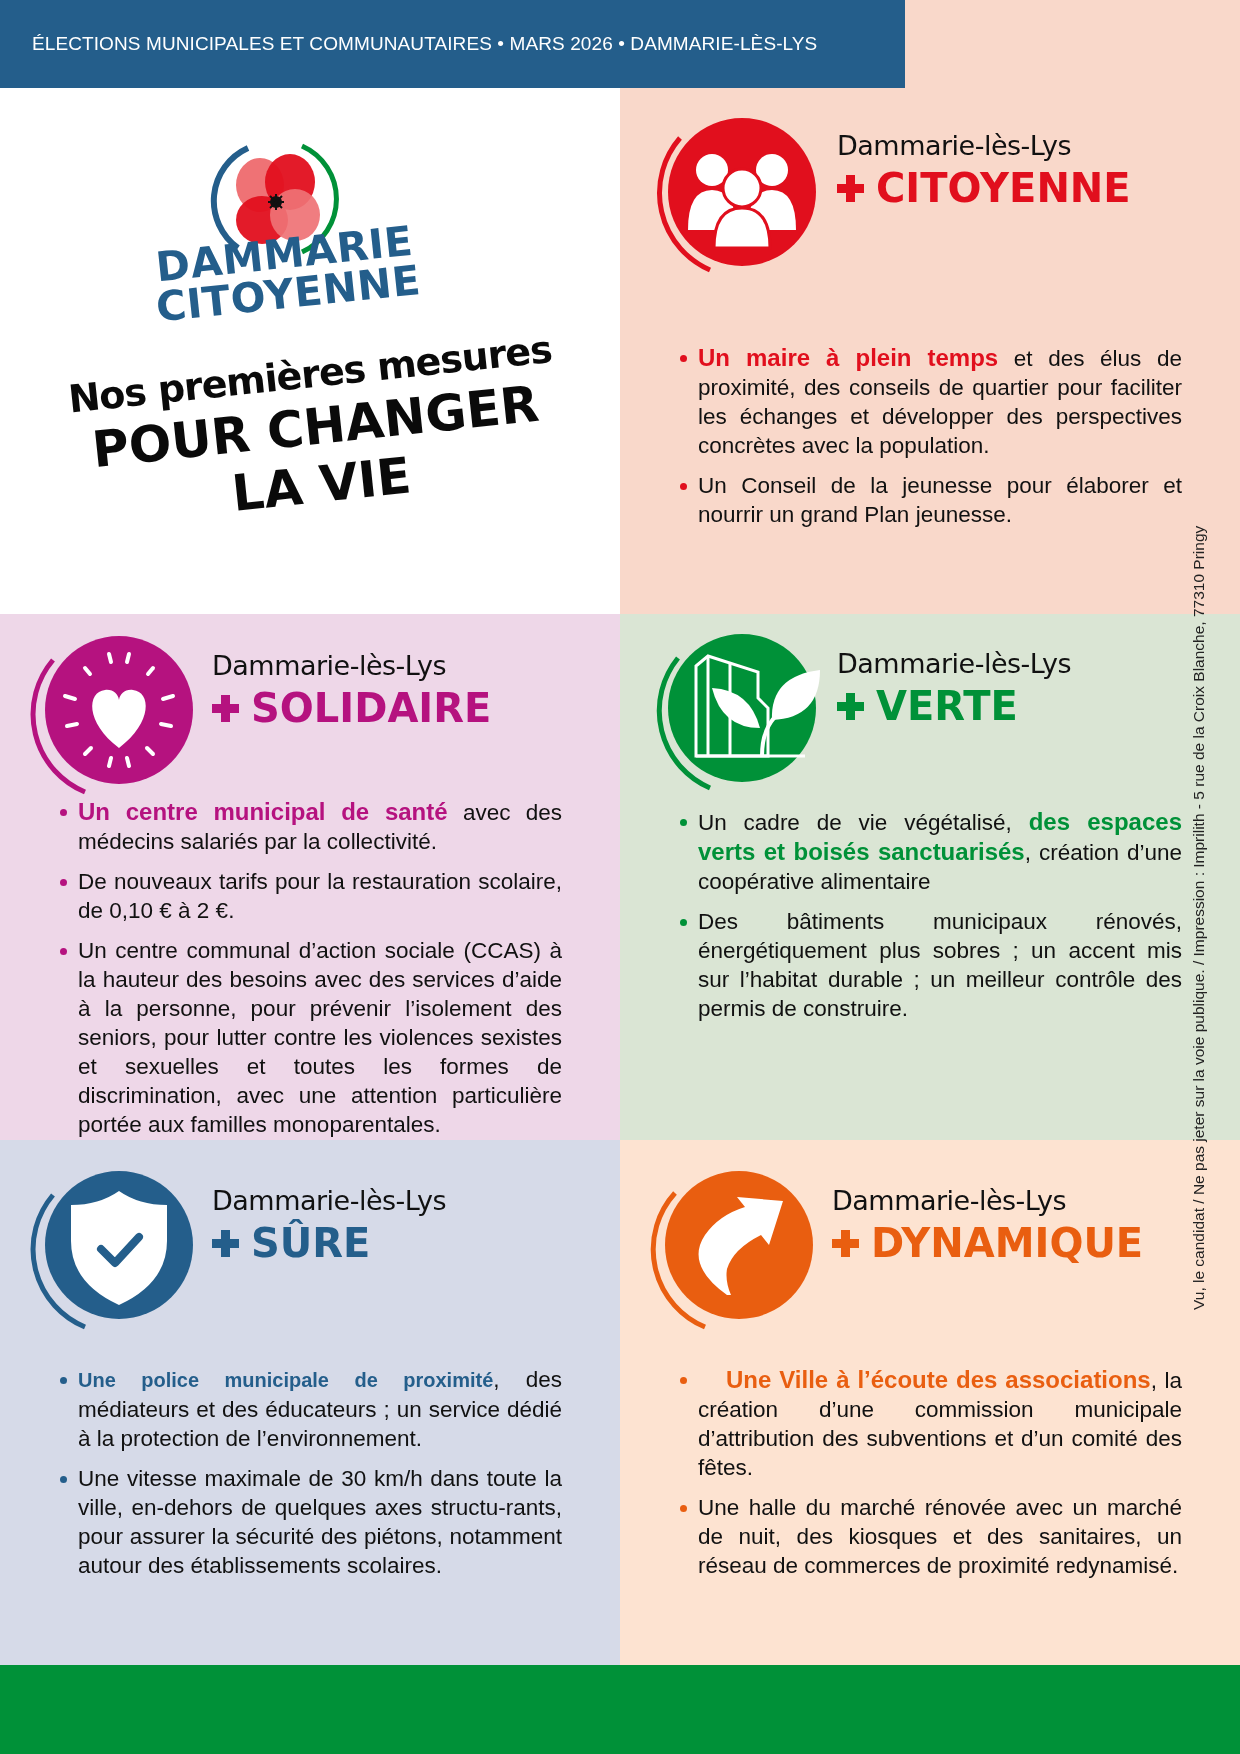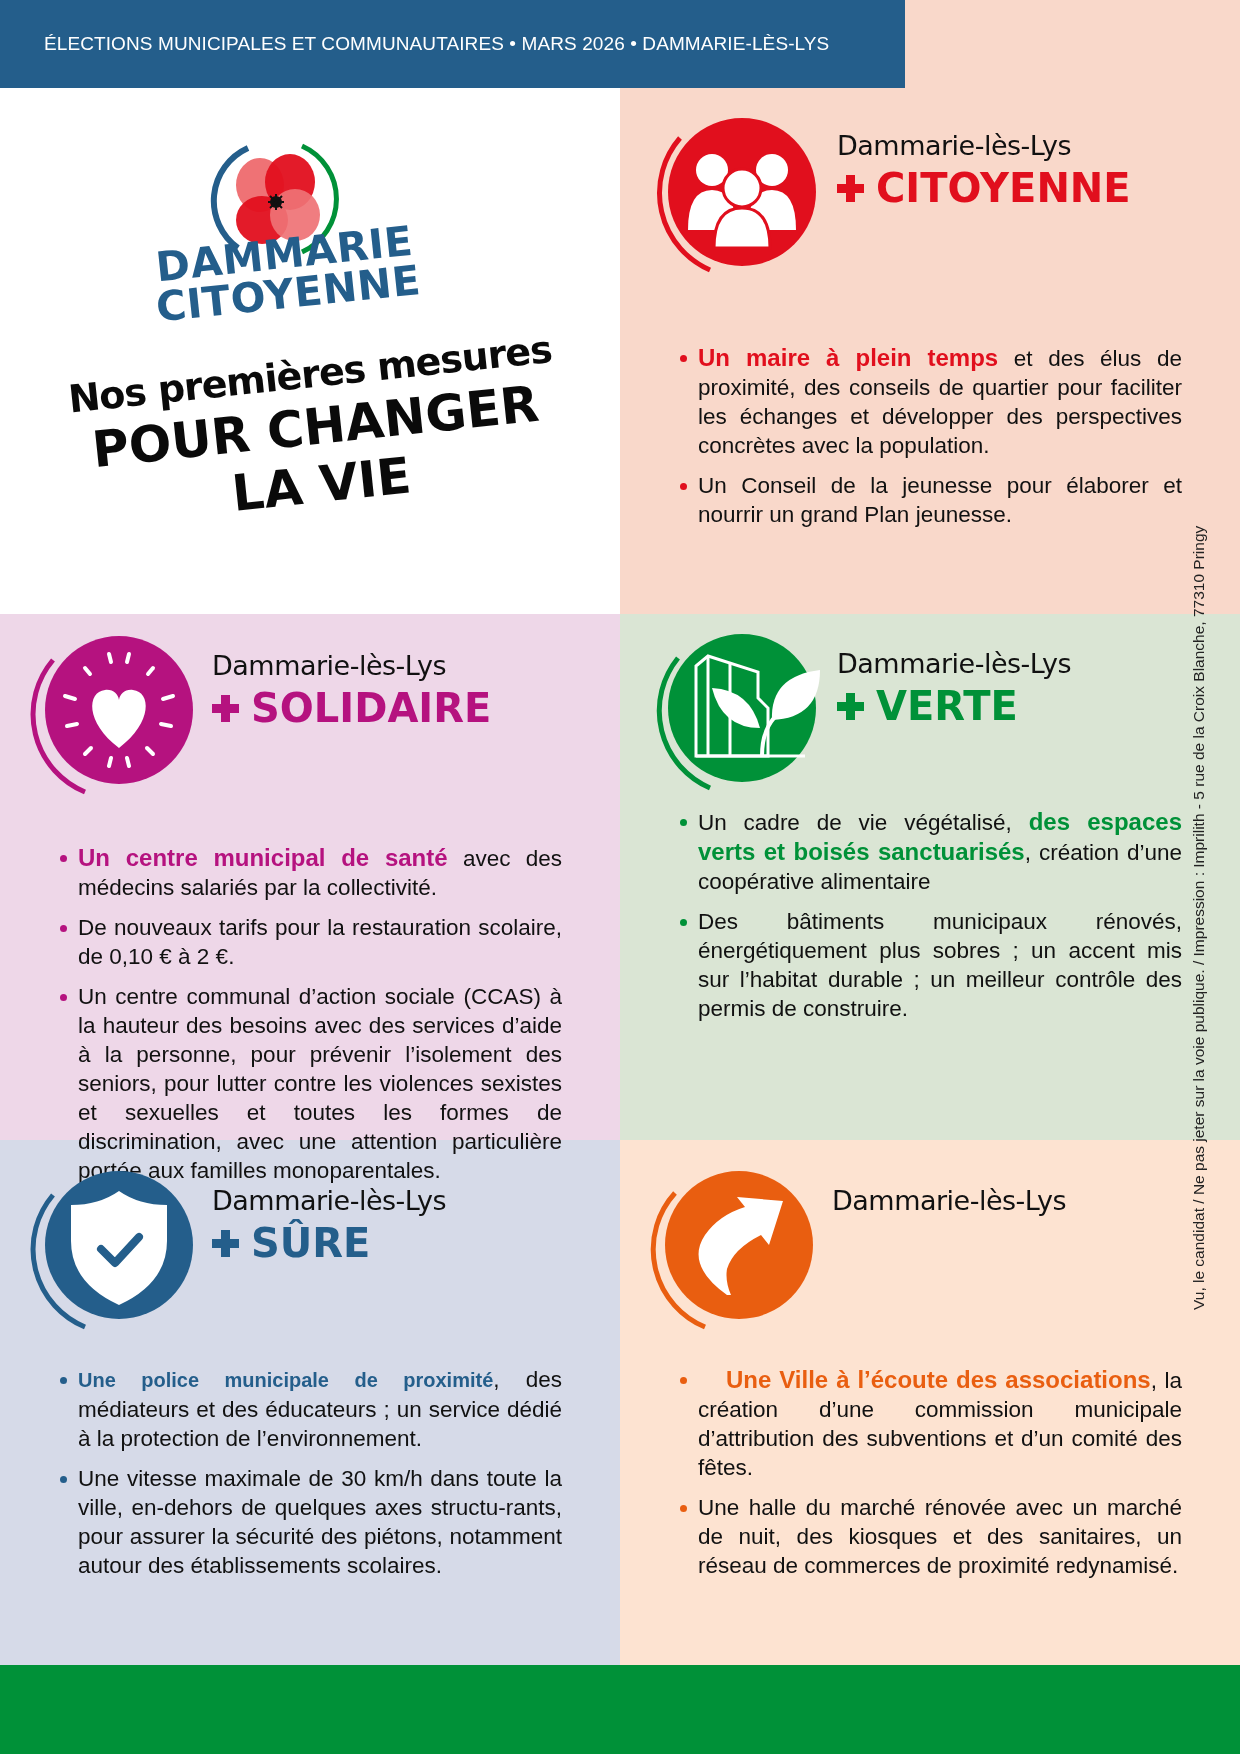--- a/index.html
+++ b/index.html
@@ -1,20 +1,20 @@
 <!DOCTYPE html>
 <html><head>
 <meta charset="utf-8">
 <style>
   * { box-sizing: border-box; margin: 0; padding: 0; }
   html, body { width: 1240px; height: 1754px; overflow: hidden; background: #ffffff; }
   body { position: relative; font-family: "Liberation Sans", "DejaVu Sans", sans-serif; color: #1a1a1a; }
 
   .topbar { position: absolute; left: 0; top: 0; width: 905px; height: 88px; background: #245e8b; z-index: 3;
-    display: flex; align-items: center; padding-left: 44px; }
+    display: flex; align-items: center; padding-left: 32px; }
   .topbar span { color: #fff; font-size: 19px; letter-spacing: 0.1px; font-family: "Liberation Sans", sans-serif; }
 
   .panel { position: absolute; }
   .p-intro { left: 0; top: 0; width: 620px; height: 614px; background: #ffffff; }
   .p-cit { left: 620px; top: 0; width: 620px; height: 614px; background: #f9d8ca; }
   .p-sol { left: 0; top: 614px; width: 620px; height: 526px; background: #eed7e8; }
   .p-ver { left: 620px; top: 614px; width: 620px; height: 526px; background: #dae5d4; }
   .p-sur { left: 0; top: 1140px; width: 620px; height: 525px; background: #d6dae8; }
   .p-dyn { left: 620px; top: 1140px; width: 620px; height: 525px; background: #fde3d1; }
   .footer { position: absolute; left: 0; top: 1665px; width: 1240px; height: 89px; background: #009138; }
@@ -143,21 +143,21 @@
     </svg>
   </div>
   <div class="titles">
     <div class="city">Dammarie-lès-Lys</div>
     <div class="theme">
         <span class="plus"></span>
         <span>SOLIDAIRE</span>
       </div>
   </div>
 </div>
-<ul class="bullets" style="left:58px; top:843px; width:504px; --acc:#b5127f;">
+<ul class="bullets" style="left:58px; top:797px; width:504px; --acc:#b5127f;">
   <li><b style="font-size:24px;">Un centre municipal de santé</b><span> avec des médecins salariés par la collectivité.</span></li>
   <li><span>De nouveaux tarifs pour la restauration scolaire, de 0,10 € à 2 €.</span></li>
   <li><span>Un centre communal d’action sociale (CCAS) à la hauteur des besoins avec des services d’aide à la personne, pour prévenir l’isolement des seniors, pour lutter contre les violences sexistes et sexuelles et toutes les formes de discrimination, avec une attention particulière portée aux familles monoparentales.</span></li>
 </ul>
 
 <div class="sec-head" style="left:650px; top:628px; color:#009138;">
   <div class="badge">
     <svg width="175" height="175" viewBox="0 0 175 175">
       <path d="M28 30 A84 84 0 0 0 60 160" fill="none" stroke="#009138" stroke-width="5"></path>
       <circle cx="92" cy="80" r="74" fill="#009138"></circle>
@@ -210,20 +210,24 @@
 <div class="sec-head" style="left:645px; top:1165px; color:#e95e10;">
   <div class="badge">
     <svg width="175" height="175" viewBox="0 0 175 175">
       <path d="M30 28 A84 84 0 0 0 60 162" fill="none" stroke="#e95e10" stroke-width="5"></path>
       <circle cx="94" cy="80" r="74" fill="#e95e10"></circle>
       <path d="M82 130 Q40 100 60 70 Q74 50 100 42 L92 32 L138 36 L124 80 L116 70 Q88 84 82 104 Q80 116 86 130 Z" fill="#fff"></path>
     </svg>
   </div>
   <div class="titles">
     <div class="city">Dammarie-lès-Lys</div>
+    <div class="theme">
+        <span class="plus"></span>
+        <span>DYNAMIQUE</span>
+      </div>
   </div>
 </div>
 <ul class="bullets" style="left:678px; top:1365px; width:504px; --acc:#e95e10;">
   <li><b style="font-size:24px;margin-left:28px;">Une Ville à l’écoute des associations</b><span>, la création d’une commission municipale d’attribution des subventions et d’un comité des fêtes.</span></li>
   <li><span>Une halle du marché rénovée avec un marché de nuit, des kiosques et des sanitaires, un réseau de commerces de proximité redynamisé.</span></li>
 </ul>
 
 <div class="side-note">Vu, le candidat / Ne pas jeter sur la voie publique. / Impression : Imprilith - 5 rue de la Croix Blanche, 77310 Pringy</div>
 
 </body></html>

